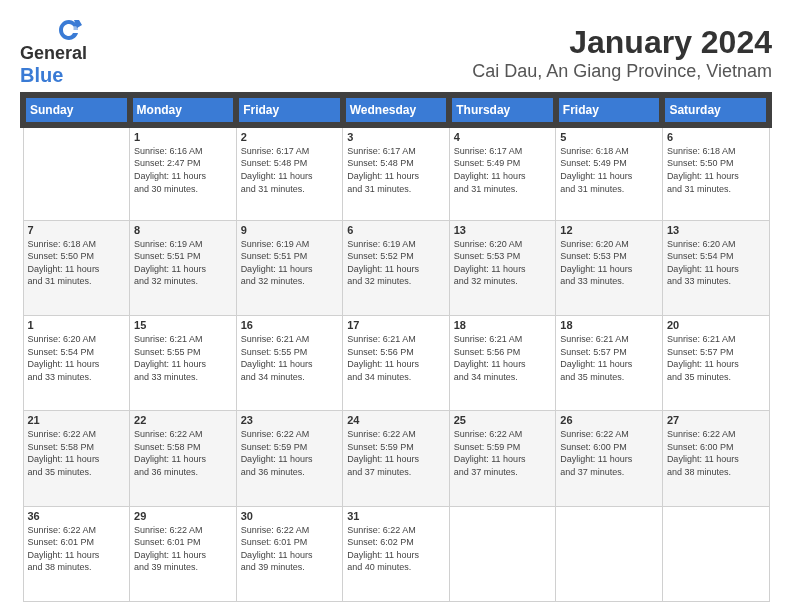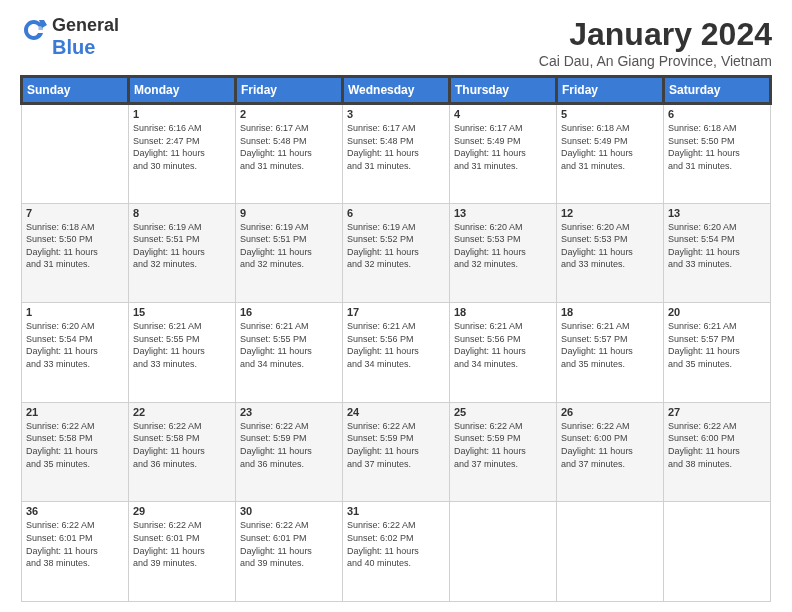--- a/index.html
+++ b/index.html
@@ -18,21 +18,22 @@
       flex-direction: column;
     }
     .header {
       display: flex;
       align-items: flex-start;
       justify-content: space-between;
       margin-bottom: 6px;
     }
     .logo {
       display: flex;
-      align-items: flex-start;
+      align-items: flex-end;
+      flex-direction: column;
     }
     .logo-text {
       display: flex;
       flex-direction: column;
       line-height: 1.1;
     }
     .logo-general {
       font-size: 18px;
       font-weight: bold;
       color: #333;
@@ -42,43 +43,44 @@
       font-weight: bold;
       color: #3a7bd5;
     }
     .logo-icon {
       width: 28px;
       height: 28px;
       margin-right: 4px;
     }
     .title-block {
       text-align: right;
+      margin-top: 8px;
     }
     .month-title {
       font-size: 32px;
       font-weight: bold;
       color: #333;
     }
     .subtitle {
-      font-size: 14px;
+      font-size: 18px;
       color: #555;
     }
     .calendar {
       width: 100%;
       border-collapse: collapse;
       flex: 1;
     }
     .calendar thead tr th {
       background-color: #3a7bd5;
       color: #fff;
       font-size: 12px;
       font-weight: bold;
       padding: 5px 4px;
       text-align: left;
-      border: 3px solid #404040;
+      border: 6px solid #404040;
     }
     .calendar tbody tr td {
       border: 1px solid #d0d0d0;
       vertical-align: top;
       padding: 3px 4px;
       font-size: 9.5px;
       color: #333;
       width: calc(100% / 7);
       height: 86px;
     }

